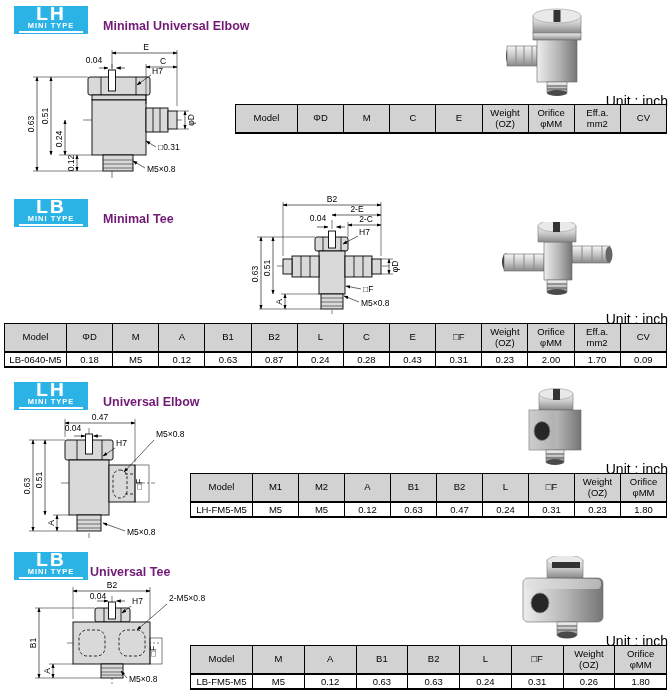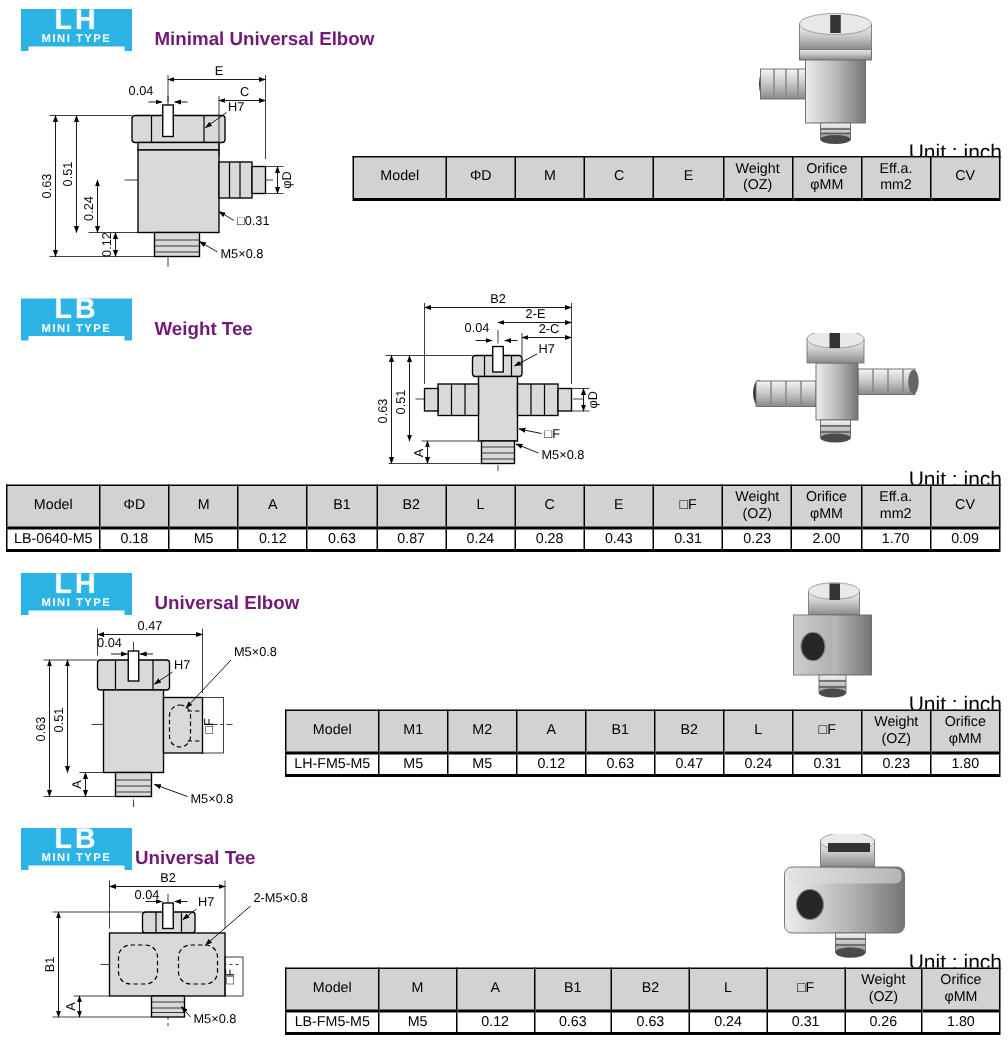--- a/index.html
+++ b/index.html
@@ -5,21 +5,21 @@
   html,body{margin:0;padding:0;background:#fff;}
   #page{position:relative;width:672px;height:697px;background:#fff;overflow:hidden;
         font-family:"Liberation Sans", sans-serif;color:#000;}
 
   
   .badge{position:absolute;width:74px;height:28px;background:#2bb3e6;color:#fff;
          text-align:center;}
   .badge-code{font-size:19px;font-weight:bold;line-height:16px;letter-spacing:2px;
               text-shadow:0 0 1px #9fe0f6;}
   .badge-type{font-size:7.5px;font-weight:bold;letter-spacing:1px;line-height:8px;
-              margin:0 5px;border-bottom:6px solid #ffffff;padding-bottom:1px;}
+              margin:0 5px;border-bottom:2px solid #ffffff;padding-bottom:1px;}
 
   .sec-title{position:absolute;font-size:12.5px;font-weight:bold;color:#701a75;}
 
   .unit{position:absolute;font-size:14px;color:#000;}
 
   
   table.spec{position:absolute;border-collapse:collapse;table-layout:fixed;background:#fff;
              border-top:1.5px solid #000;border-bottom:2px solid #000;padding-left:42px;}
   table.spec th{background:#d2d2d2;font-weight:normal;font-size:9.5px;line-height:10.5px;
                 border:1px solid #000;border-bottom:2px solid #000;white-space:pre-line;
@@ -174,21 +174,21 @@
         </tr>
       </thead>
       <tbody>
       </tbody>
     </table>
 
   <div class="badge" style="left:14px;top:199px;">
     <div class="badge-code">LB</div>
     <div class="badge-type">MINI TYPE</div>
   </div>
-  <div class="sec-title" style="left:103px;top:212px;">Weight Tee</div>
+  <div class="sec-title" style="left:103px;top:212px;">Minimal Tee</div>
 
   <svg class="draw" style="left:235px;top:194px;" width="230" height="122" viewBox="0 0 230 122">
     <g>
       <line class="cl" x1="97" y1="26" x2="97" y2="120"></line>
       <line class="cl" x1="42" y1="72" x2="154" y2="72"></line>
     </g>
     <g>
       <rect class="part" x="80" y="43" width="33" height="14" rx="2"></rect>
       <line class="pline" x1="88" y1="43" x2="88" y2="57"></line>
       <line class="pline" x1="106" y1="43" x2="106" y2="57"></line>

